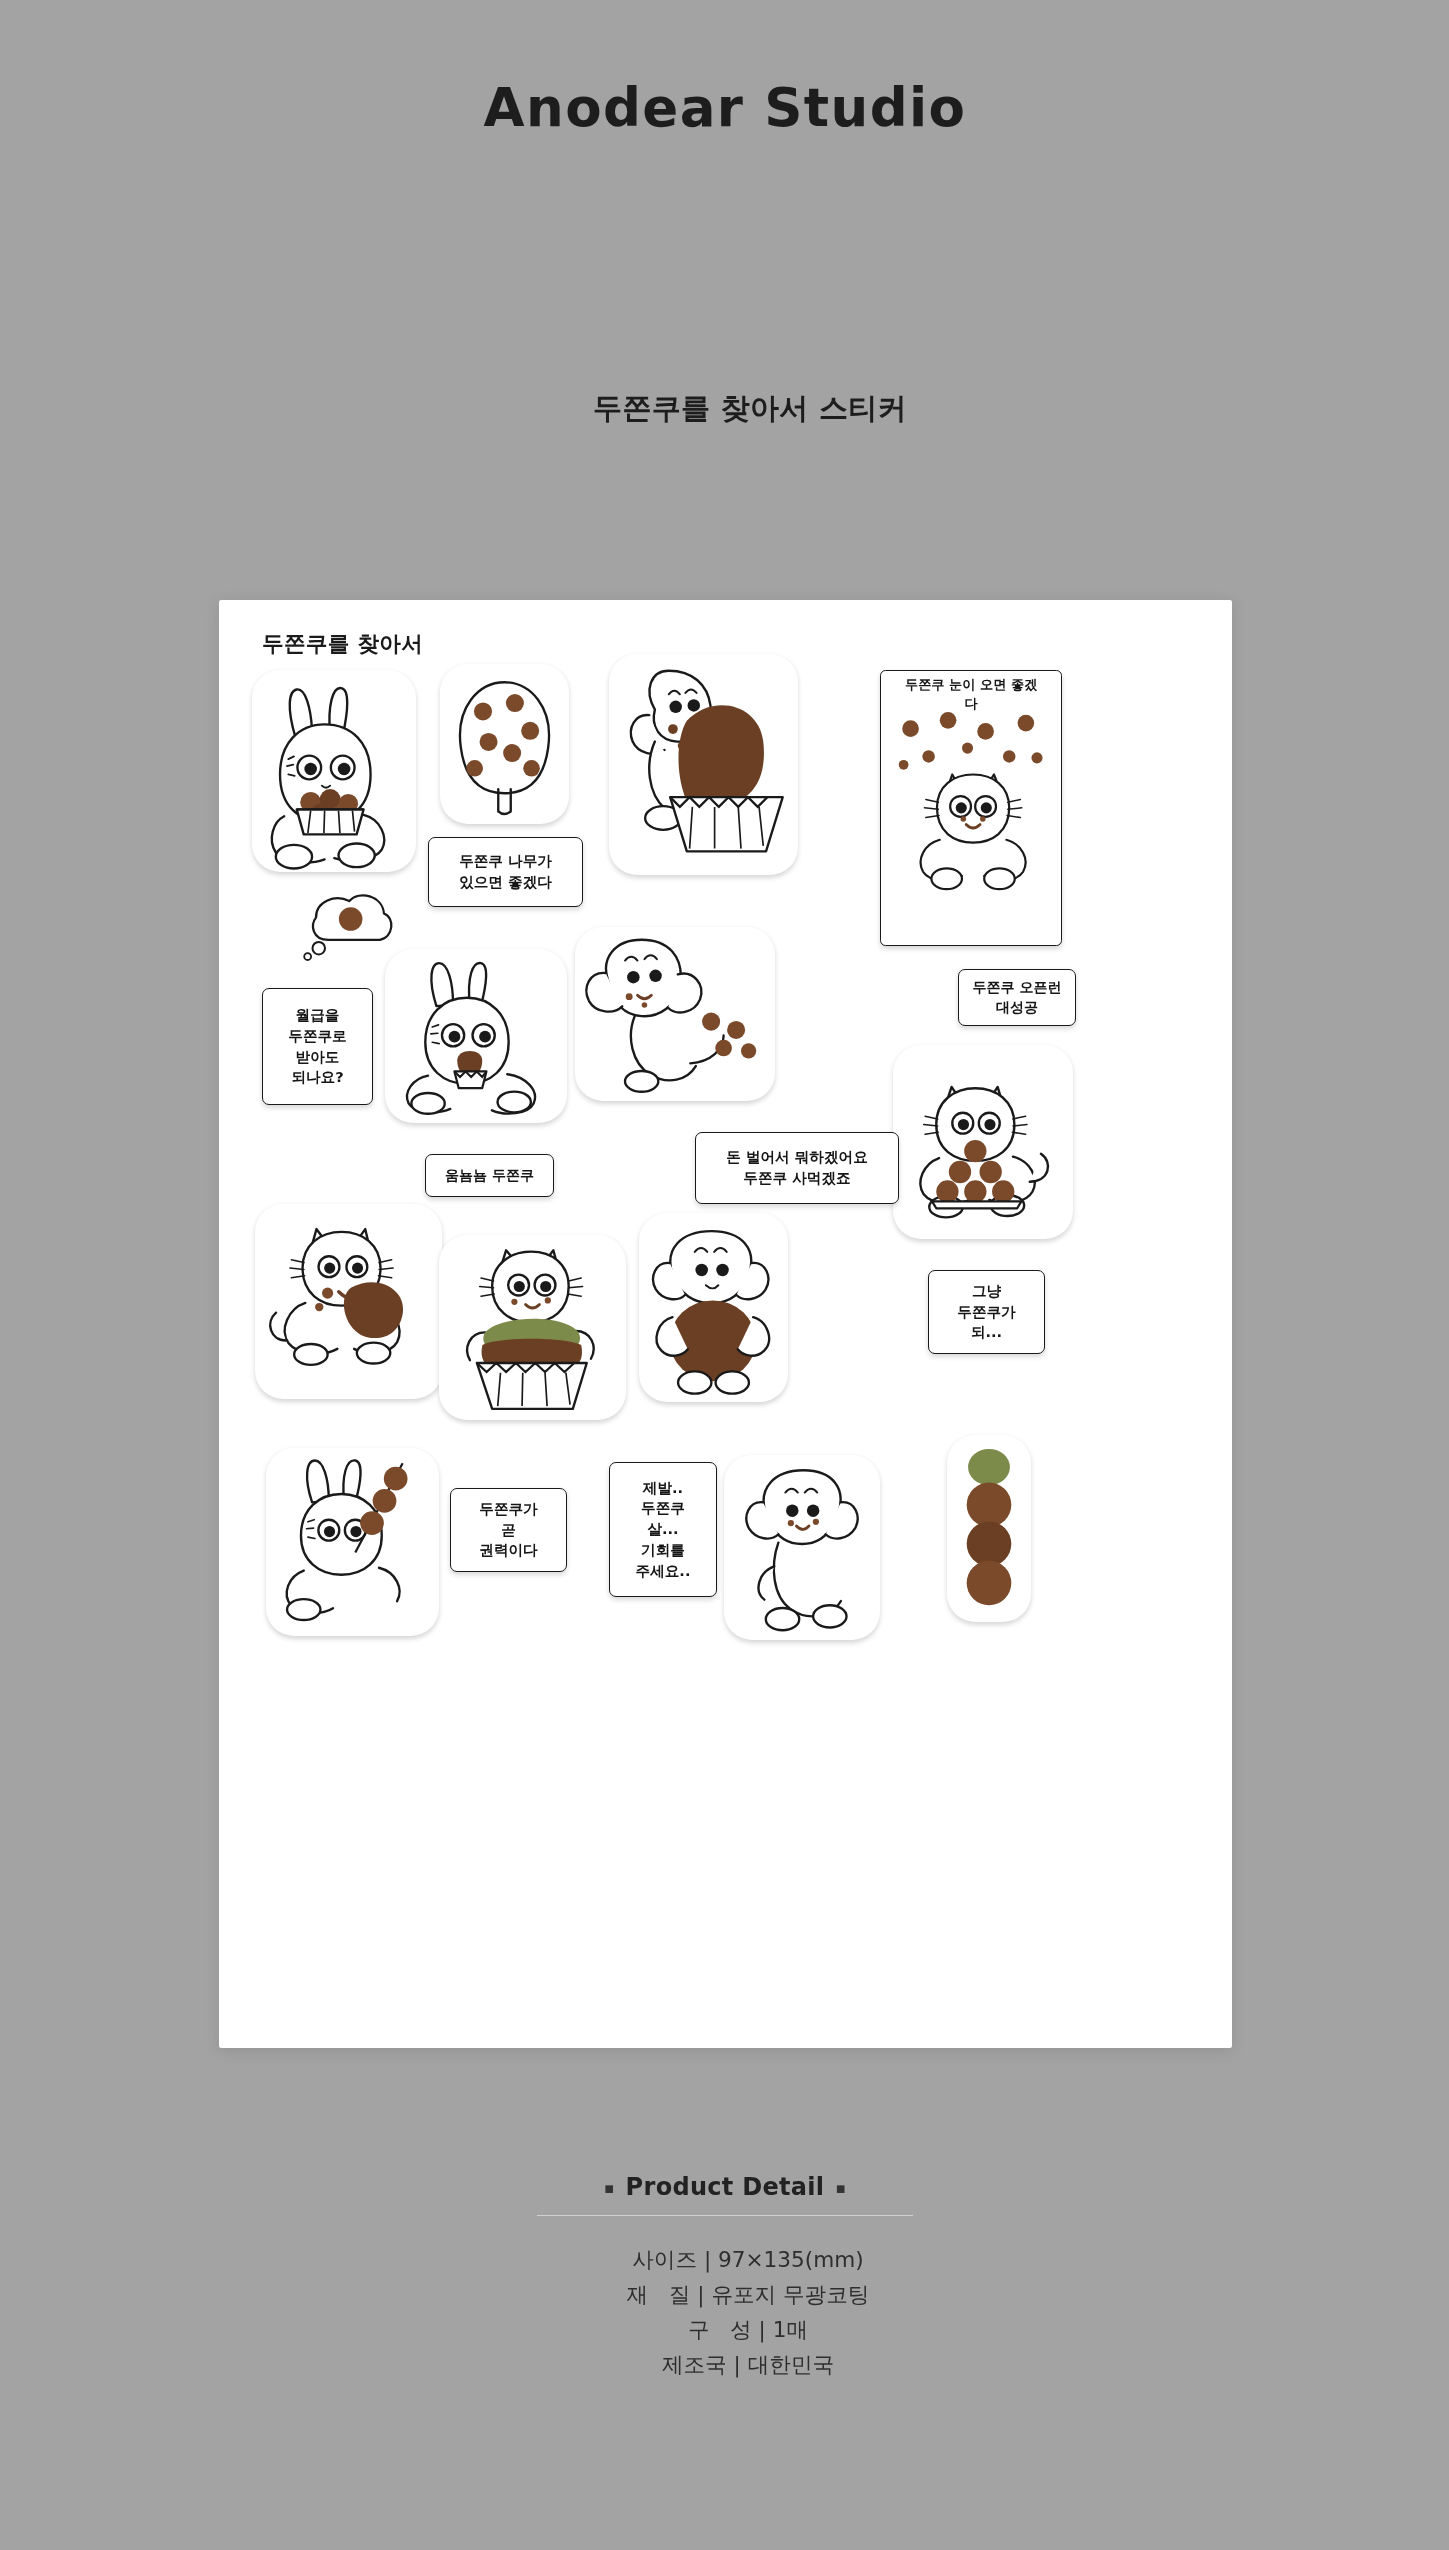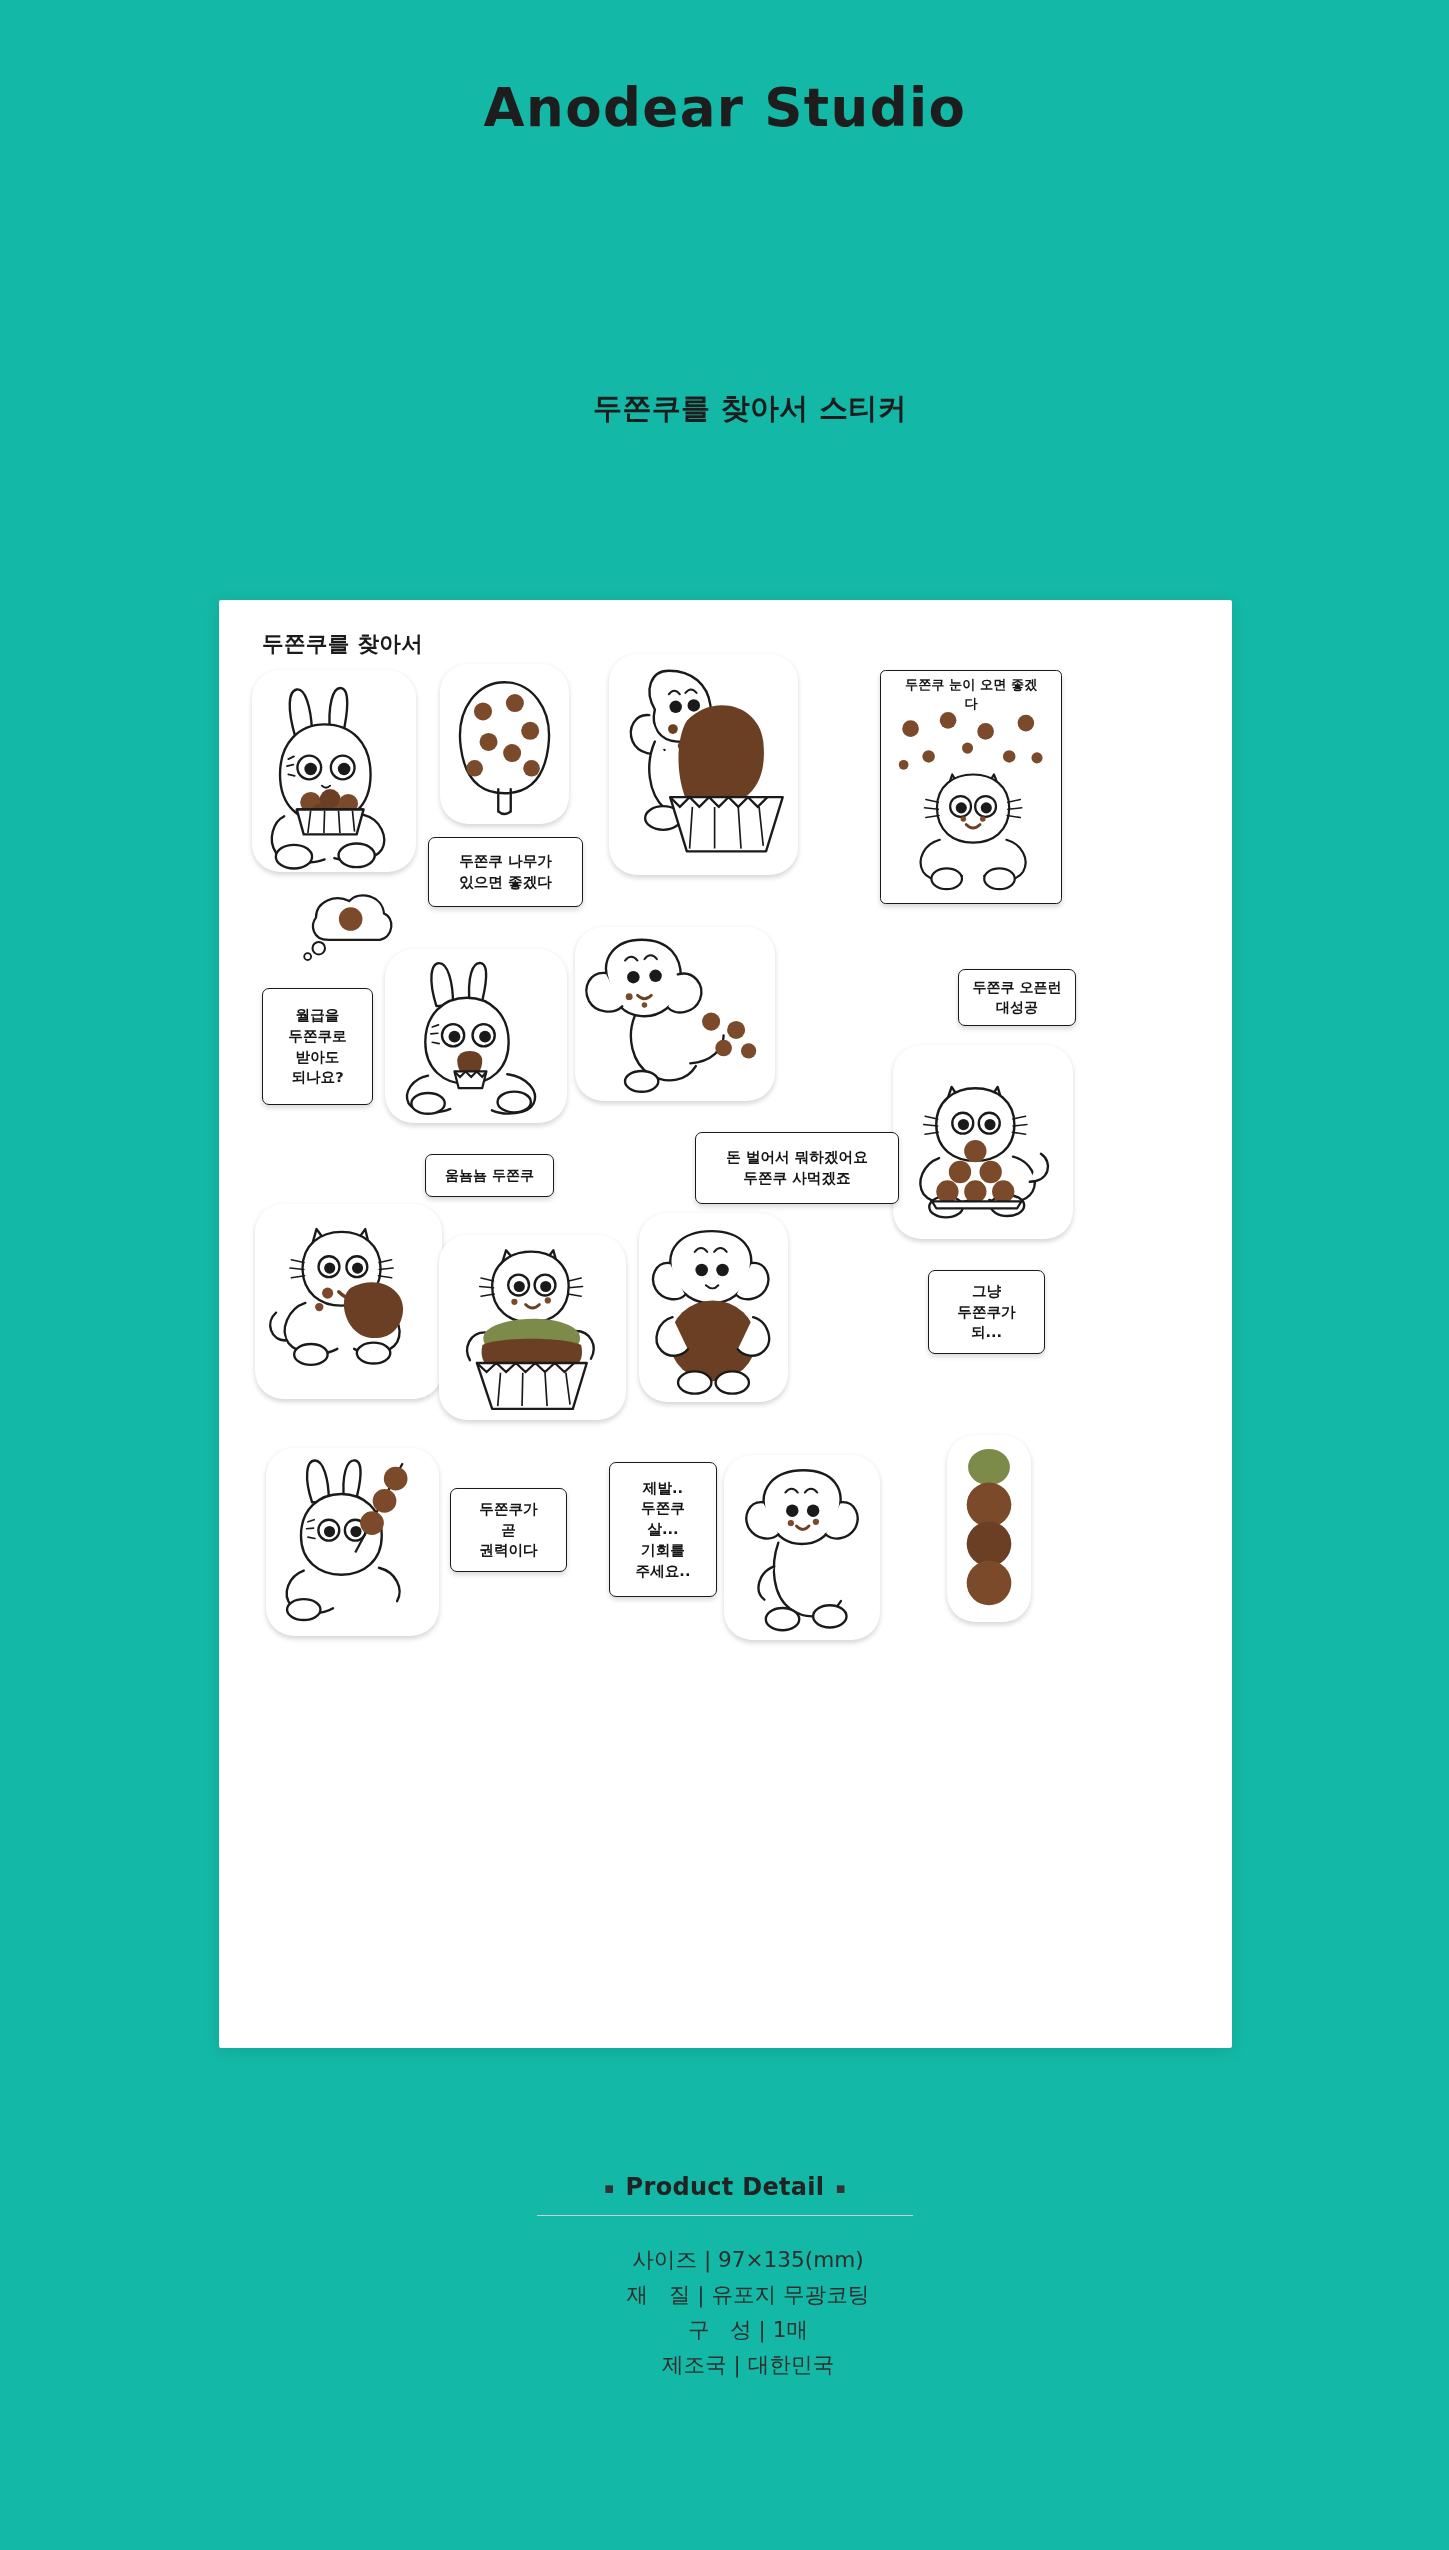--- a/index.html
+++ b/index.html
@@ -12,21 +12,21 @@
     height: 2550px;
     font-family: "Liberation Sans", sans-serif;
     color: #2b2b2b;
     position: relative;
     overflow: hidden;
   }
   .page {
     width: 1450px;
     height: 2550px;
     position: relative;
-    background: #14b8a6;
+    background: #a3a3a3;
   }
 
   
   .brand {
     width: 100%;
     text-align: center;
     padding-top: 77px;
     font-family: "DejaVu Sans", sans-serif;
     font-weight: bold;
     font-size: 53px;
@@ -241,21 +241,21 @@
         <g stroke="#1a1a1a" stroke-width="2.4">
           <path d="M120 220 L116 280 M152 220 L152 280 M186 220 L190 280 M216 220 L222 276"></path>
         </g>
         <g fill="#6b3f23">
           <circle cx="92" cy="108" r="7"></circle>
           <circle cx="104" cy="132" r="5"></circle>
         </g>
       </svg>
     </div>
 
-    <div class="st" style="left:661px; top:70px; width:182px; height:234px;">
+    <div class="st" style="left:661px; top:70px; width:182px; height:276px;">
       <div class="die" style="border-radius:5.6px; border:1.7px solid #1a1a1a;"></div>
       <div class="bubble" style="left:9.7px; top:7px; width:163px; height:35px; border:none; box-shadow:none; font-size:13.2px;">두쫀쿠 눈이 오면 좋겠다</div>
       <svg viewBox="0 0 262 336" width="182" height="234" style="position:absolute;left:0;top:0">
         <g fill="#7a4a2b">
           <circle cx="44" cy="84" r="12"></circle>
           <circle cx="98" cy="72" r="12"></circle>
           <circle cx="152" cy="88" r="12"></circle>
           <circle cx="210" cy="76" r="12"></circle>
           <circle cx="70" cy="124" r="9"></circle>
           <circle cx="186" cy="124" r="9"></circle>

